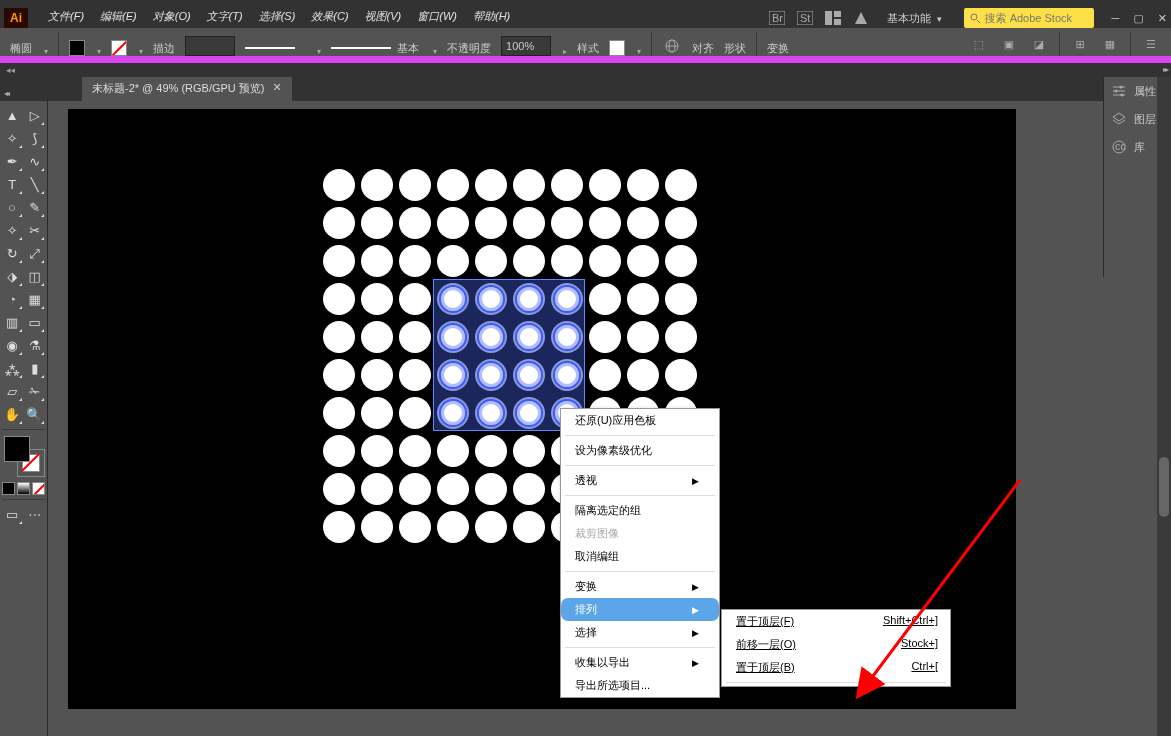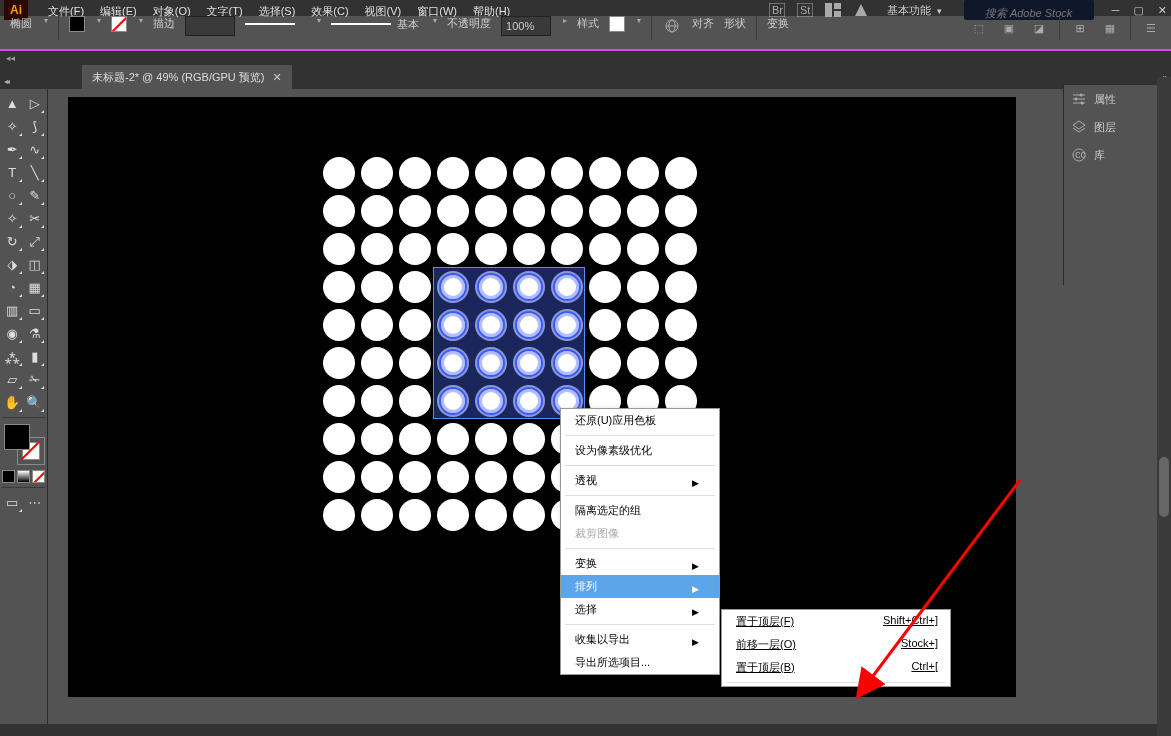--- a/index.html
+++ b/index.html
@@ -1,72 +1,72 @@
 <!DOCTYPE html>
 <html><head>
 <meta charset="utf-8">
 <style>
 * { margin: 0; padding: 0; box-sizing: border-box; font-family: "Microsoft YaHei", sans-serif; font-size: 11px; user-select: none; }
 body { width: 1171px; height: 736px; background: #323232; overflow: hidden; position: relative; }
-.menubar { height: 16px; background: #323232; display: flex; align-items: flex-start; padding: 0 4px; color: #e0e0e0; }
+.menubar { height: 28px; background: #323232; display: flex; align-items: flex-end; padding: 0 4px; color: #e0e0e0; }
 .ai-logo { width: 24px; height: 20px; background: #2a0a00; color: #ff9a00; display: flex; align-items: center; justify-content: center; font-weight: bold; font-size: 12px; margin-right: 12px; }
-.menu-item { padding: 4px 8px; cursor: pointer; }
+.menu-item { padding: 4px 8px; cursor: pointer; font-style: italic; }
 .menubar-right { margin-left: auto; display: flex; align-items: center; gap: 8px; }
 .menubar-icon { width: 20px; height: 20px; color: #aaa; display: flex; align-items: center; justify-content: center; }
 .workspace-select { padding: 2px 14px 2px 8px; color: #ccc; position: relative; }
 .workspace-select::after { content: "▾"; margin-left: 6px; font-size: 9px; }
-.search-box { background: #0f172a; width: 130px; height: 20px; padding: 2px 6px; color: #777; font-style: italic; border-radius: 2px; display: flex; align-items: center; gap: 4px; flex-direction: column; }
+.search-box { background: #fde047; width: 130px; height: 20px; padding: 2px 6px; color: #777; border-radius: 2px; display: flex; align-items: center; gap: 4px; }
 .window-controls { display: flex; gap: 14px; color: #ccc; margin-left: 10px; }
-.ctrl-bar { height: 35px; background: #535353; border-bottom: 2px solid #d946ef; display: flex; align-items: flex-start; padding: 0 10px; gap: 10px; color: #ccc; }
+.ctrl-bar { height: 35px; background: #535353; border-bottom: 7px solid #d946ef; display: flex; align-items: flex-end; padding: 0 10px; gap: 10px; color: #ccc; }
 .ctrl-label { white-space: nowrap; }
 .ctrl-swatch { width: 16px; height: 16px; border: 1px solid #888; }
 .ctrl-swatch.black { background: #000; }
 .ctrl-swatch.none { background: #fff; position: relative; overflow: hidden; }
 .ctrl-swatch.none::before { content: ""; position: absolute; width: 200%; height: 2px; background: #f00; transform: rotate(-45deg); top: 50%; left: -50%; }
 .ctrl-swatch.white { background: #fff; }
 .dd-caret { font-size: 8px; color: #aaa; margin-left: 2px; }
 .ctrl-input { width: 50px; height: 20px; background: #3a3a3a; border: 1px solid #222; color: #ccc; padding: 0 4px; }
 .stroke-style { width: 60px; height: 16px; position: relative; display: flex; align-items: center; }
 .stroke-style .line { width: 50px; height: 2px; background: #fff; }
 .sep { width: 1px; height: 24px; background: #3a3a3a; }
 .ctrl-right { margin-left: auto; display: flex; gap: 10px; align-items: center; }
 .expand-strip { height: 14px; background: #323232; display: flex; align-items: center; color: #999; font-size: 9px; padding: 0 6px; }
 .tab-strip { height: 24px; background: #323232; display: flex; align-items: center; padding-left: 82px; }
-.tab { background: #535353; padding: 4px 10px; color: #ddd; display: flex; align-items: center; gap: 8px; height: 24px; }
+.tab { background: #535353; padding: 4px 10px; color: #ddd; display: flex; gap: 8px; height: 24px; }
 .tab-close { color: #ccc; cursor: pointer; }
 .main-area { display: flex; height: calc(100% - 28px - 35px - 14px - 24px); position: relative; }
 .toolbox { width: 48px; background: #535353; border-right: 1px solid #2a2a2a; padding: 4px 2px; display: flex; flex-direction: column; gap: 2px; position: relative; }
 .toolbox::before { content: "◂◂"; position: absolute; top: -12px; left: 4px; font-size: 8px; color: #aaa; letter-spacing: -2px; }
 .tool-row { display: flex; gap: 2px; }
 .tool { width: 21px; height: 21px; display: flex; align-items: center; justify-content: center; color: #ddd; font-size: 13px; cursor: pointer; position: relative; }
 .tool.corner::after { content: ""; position: absolute; right: 1px; bottom: 1px; width: 0; height: 0; border-left: 3px solid transparent; border-bottom: 3px solid #ddd; }
 .tool-divider { height: 1px; background: #3a3a3a; margin: 2px 0; }
 .fill-stroke { position: relative; width: 40px; height: 40px; margin: 2px; }
 .fs-fill { position: absolute; top: 0; left: 0; width: 26px; height: 26px; background: #000; border: 1px solid #888; }
 .fs-stroke { position: absolute; bottom: 0; right: 0; width: 26px; height: 26px; background: #535353; border: 4px solid #535353; box-shadow: inset 0 0 0 1px #888, 0 0 0 1px #888; }
 .fs-stroke.none { background: #fff; overflow: hidden; }
 .fs-stroke.none::before { content: ""; position: absolute; width: 200%; height: 2px; background: #f00; transform: rotate(-45deg); top: 40%; left: -50%; }
 .fs-mini { display: flex; gap: 2px; margin-top: 2px; }
 .fs-mini div { width: 13px; height: 13px; border: 1px solid #888; }
 .canvas-wrap { flex: 1; background: #535353; position: relative; overflow: hidden; }
 .canvas { position: absolute; top: 8px; left: 20px; width: 948px; height: 600px; background: #000; }
 .dot-grid { position: absolute; top: 60px; left: 255px; }
 .dot { position: absolute; width: 32px; height: 32px; background: #fff; border-radius: 50%; }
 .context-menu { position: absolute; background: #fff; border: 1px solid #999; box-shadow: 2px 2px 5px rgba(0,0,0,0.3); width: 160px; color: #000; z-index: 100; }
-.cm-item { padding: 4px 20px 4px 14px; cursor: pointer; position: relative; display: flex; justify-content: space-between; align-items: flex-end; }
+.cm-item { padding: 4px 20px 4px 14px; cursor: pointer; position: relative; display: flex; justify-content: space-between; align-items: center; }
 .cm-item.disabled { color: #aaa; }
-.cm-item.highlight { background: #5ca5e8; color: #fff; }
+.cm-item.highlight { background: #5ca5e8; color: #fff; border-radius: 7px; }
 .cm-sep { height: 1px; background: #ddd; margin: 3px 4px; }
 .cm-arrow { font-size: 9px; }
 .submenu { position: absolute; background: #fff; border: 1px solid #999; box-shadow: 2px 2px 5px rgba(0,0,0,0.3); width: 230px; color: #000; z-index: 101; }
 .sm-item { padding: 4px 12px 4px 14px; cursor: pointer; display: flex; justify-content: space-between; text-decoration: underline; }
 .sm-item.highlight { background: #5ca5e8; color: #000; }
 .sm-item.disabled { color: #aaa; }
 .sm-sep { height: 1px; background: #ddd; margin: 3px 4px; }
-.right-panel { width: 108px; background: #535353; border-left: 1px solid #2a2a2a; position: absolute; right: 0; top: 85px; height: 200px; }
+.right-panel { width: 68px; background: #535353; border-left: 1px solid #2a2a2a; position: absolute; right: 0; top: 77px; height: 200px; }
 .right-panel::before { content: "▸▸"; position: absolute; top: -12px; right: 4px; font-size: 8px; color: #aaa; letter-spacing: -2px; }
 .rp-item { padding: 6px; color: #ccc; display: flex; align-items: center; gap: 6px; }
 .rp-icon { width: 18px; height: 16px; display: flex; align-items: center; justify-content: center; color: #aaa; }
 .red-arrow { position: absolute; z-index: 200; pointer-events: none; }
 .scrollbar-v { position: absolute; right: 0; top: 77px; bottom: 0; width: 14px; background: #3a3a3a; }
 .scrollbar-v .thumb { position: absolute; top: 380px; height: 60px; width: 10px; left: 2px; background: #666; border-radius: 5px; }
 svg { display: block; }
 </style>
 </head>
 <body>
@@ -432,20 +432,23 @@
       <span>透视</span>
       <span class="cm-arrow">▶</span>
     </div>
   <div class="cm-sep"></div>
   <div class="cm-item">
       <span>隔离选定的组</span>
     </div>
   <div class="cm-item disabled">
       <span>裁剪图像</span>
     </div>
+  <div class="cm-item">
+      <span>取消编组</span>
+    </div>
   <div class="cm-sep"></div>
   <div class="cm-item">
       <span>变换</span>
       <span class="cm-arrow">▶</span>
     </div>
   <div class="cm-item highlight">
       <span>排列</span>
       <span class="cm-arrow">▶</span>
     </div>
   <div class="cm-item">

